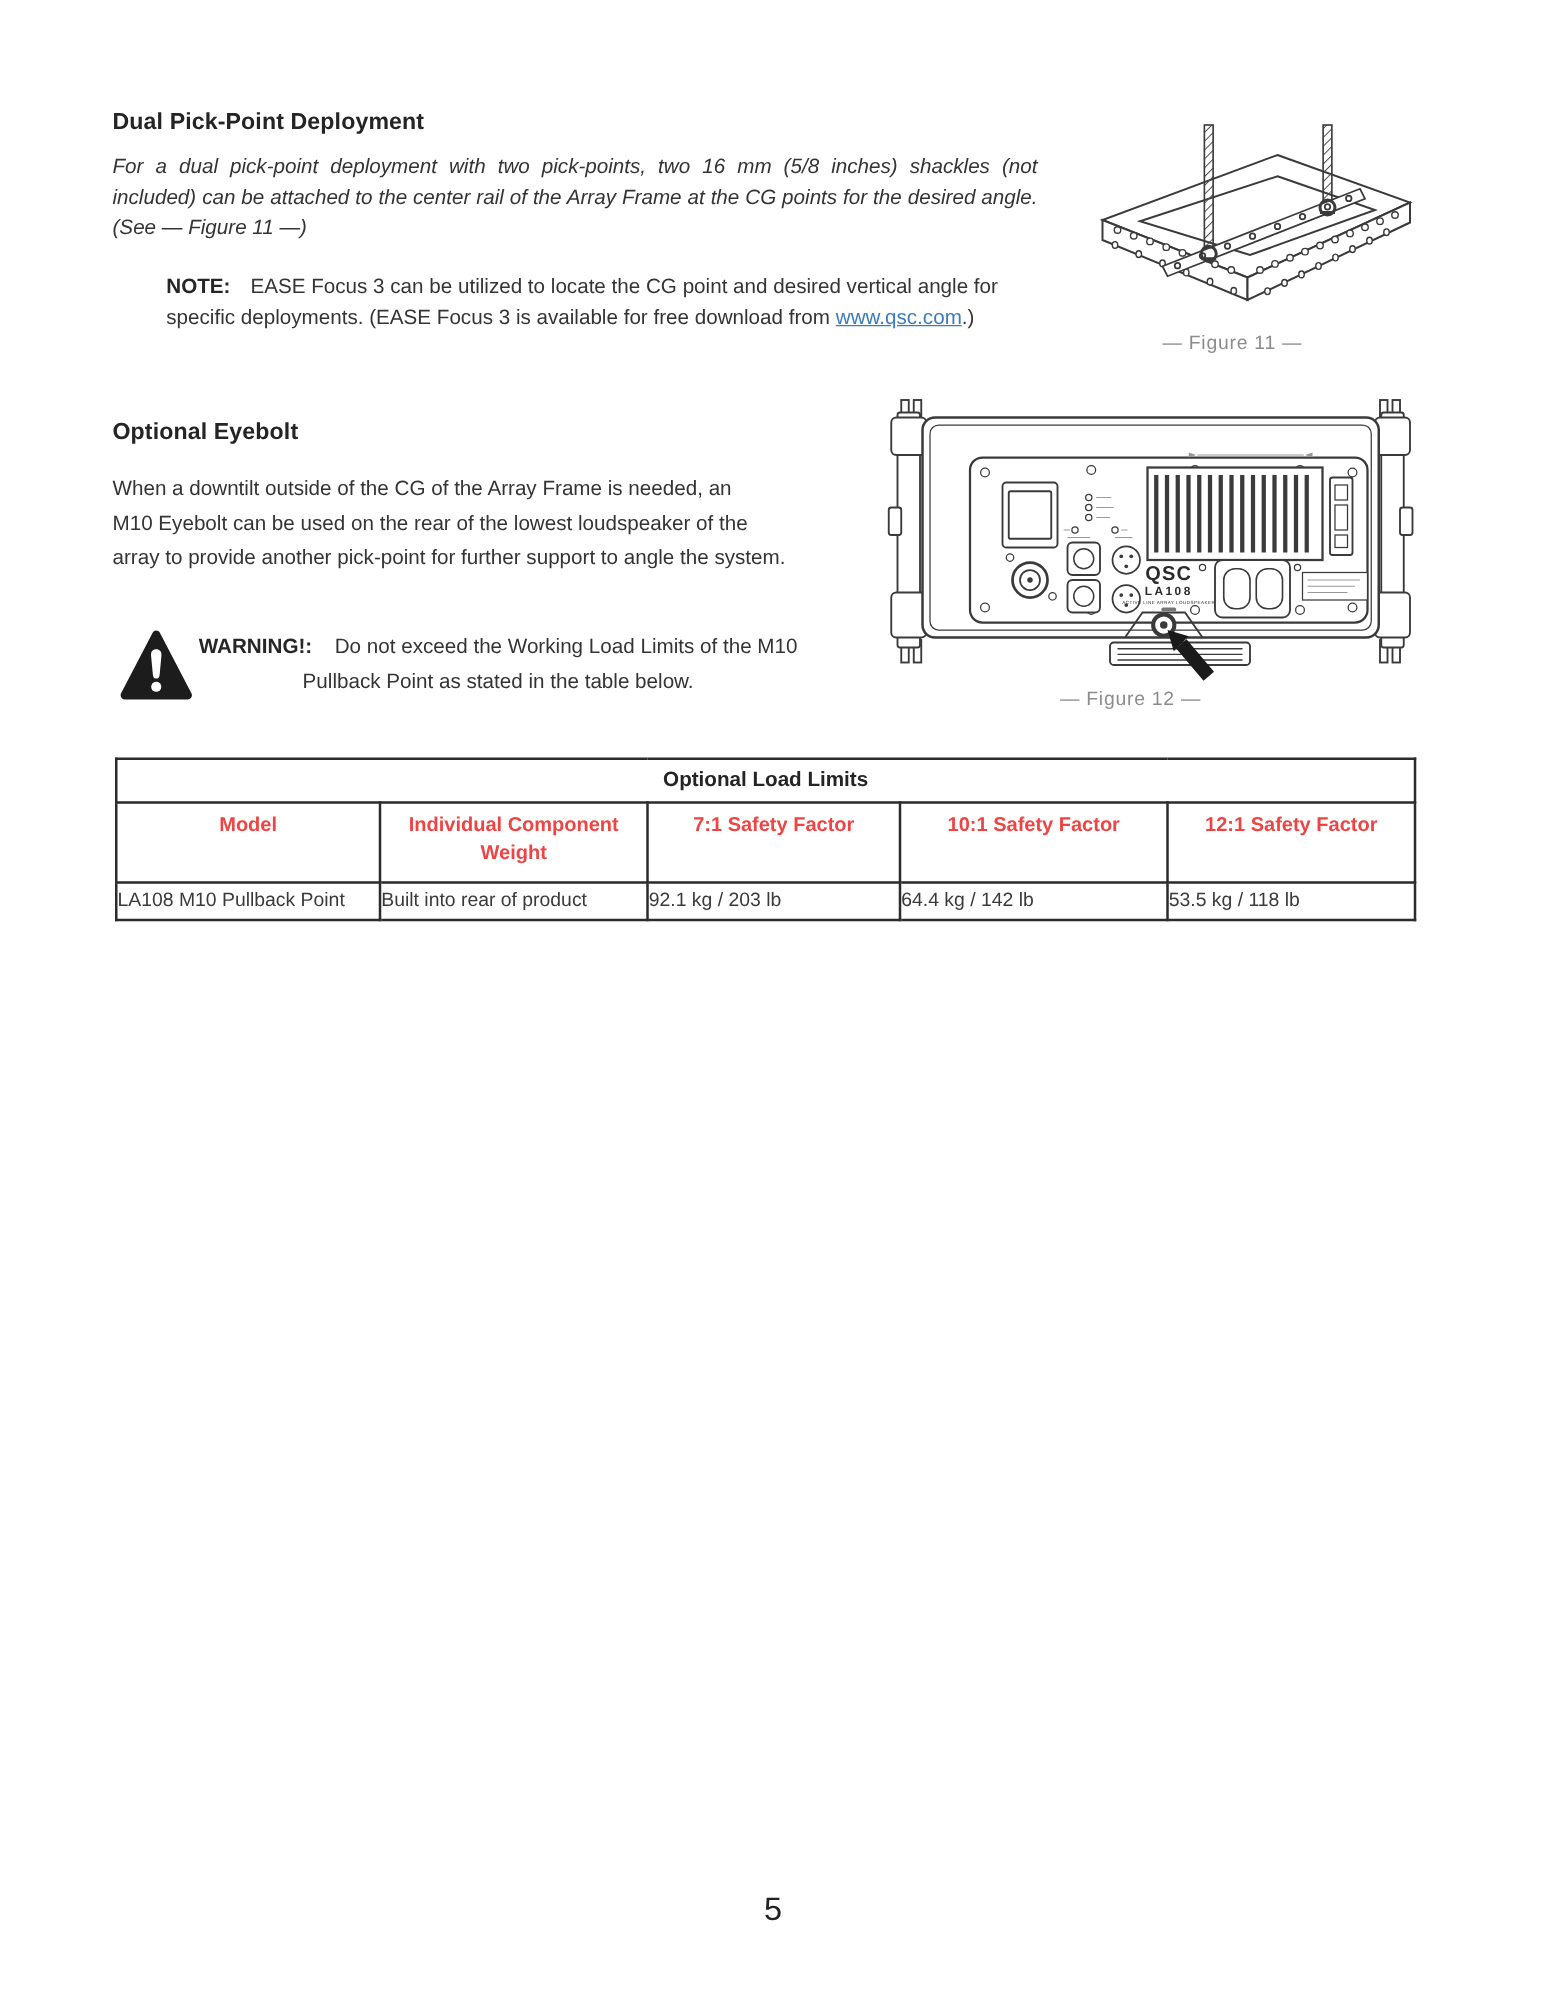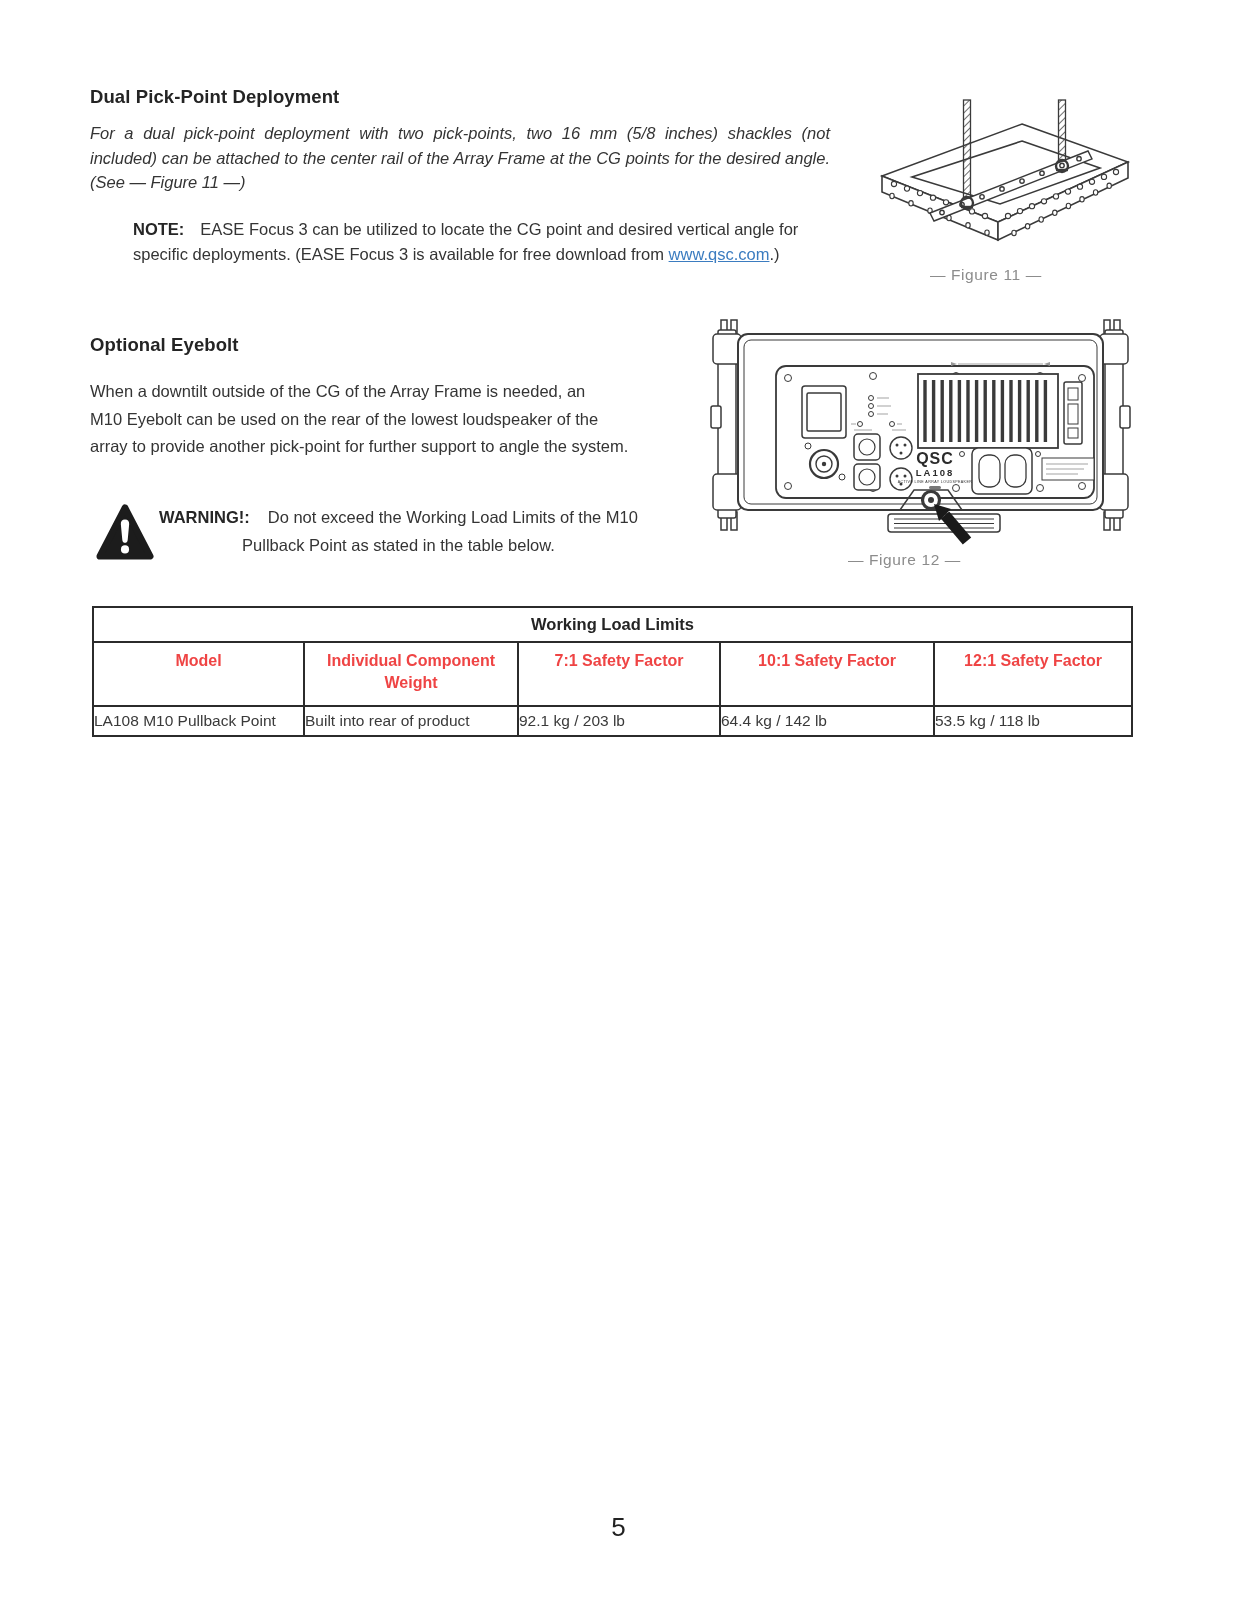--- a/index.html
+++ b/index.html
@@ -322,21 +322,21 @@
   <table class="wll abs" style="left:92px;top:606px;">
     <colgroup>
       <col style="width:211px">
         <col style="width:214px">
         <col style="width:202px">
         <col style="width:214px">
         <col style="width:198px">
     </colgroup>
     <thead>
       <tr>
-        <th class="title-cell" colspan="5">Working Load Limits</th>
+        <th class="title-cell" colspan="5">Optional Load Limits</th>
       </tr>
       <tr>
         <th class="head-cell">Model</th>
         <th class="head-cell">Individual Component Weight</th>
         <th class="head-cell">7:1 Safety Factor</th>
         <th class="head-cell">10:1 Safety Factor</th>
         <th class="head-cell">12:1 Safety Factor</th>
       </tr>
     </thead>
     <tbody>

